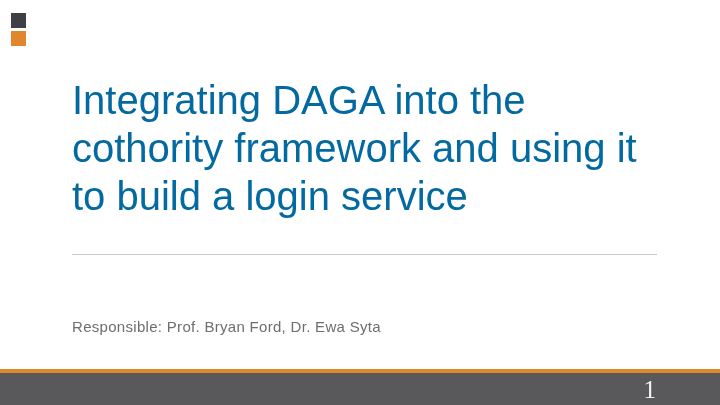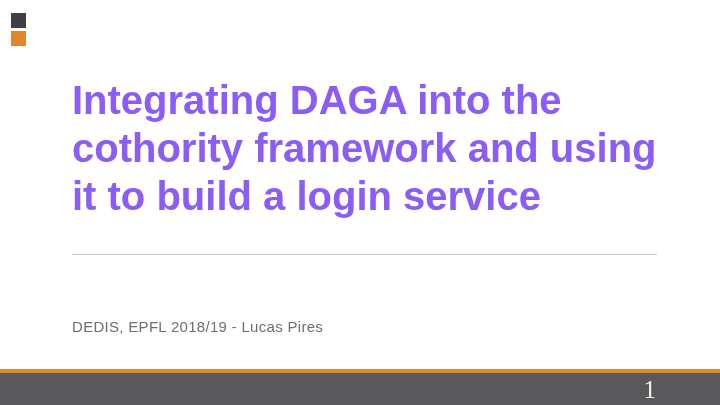--- a/index.html
+++ b/index.html
@@ -18,23 +18,23 @@
   }
   .decor-square.dark { left: 11px; top: 13px; background: #403f46; }
   .decor-square.orange { left: 11px; top: 31px; background: #e1862c; }
   .title {
     position: absolute;
     left: 72px;
     top: 76px;
     width: 585px;
     font-size: 40px;
     line-height: 48px;
-    font-weight: 700;
+    font-weight: 400;
     letter-spacing: 0px;
-    color: #8b5cf6;
+    color: #0369a1;
   }
   .rule {
     position: absolute;
     left: 72px;
     top: 254px;
     width: 585px;
     height: 1px;
     background: #c9c9c9;
   }
   .subtitle {
@@ -81,21 +81,20 @@
 
   <div class="decor-square dark"></div>
 
   <div class="decor-square orange"></div>
 
   <div class="title">Integrating DAGA into the cothority framework and using it to build a login service</div>
 
   <div class="rule"></div>
 
   <div class="subtitle">
-    <div>DEDIS, EPFL 2018/19 - Lucas Pires</div>
     <div>Responsible: Prof. Bryan Ford, Dr. Ewa Syta</div>
     
   </div>
 
   <div class="footer-stripe"></div>
 
   <div class="footer-band"></div>
 
   <div class="slide-number">1</div>
 

